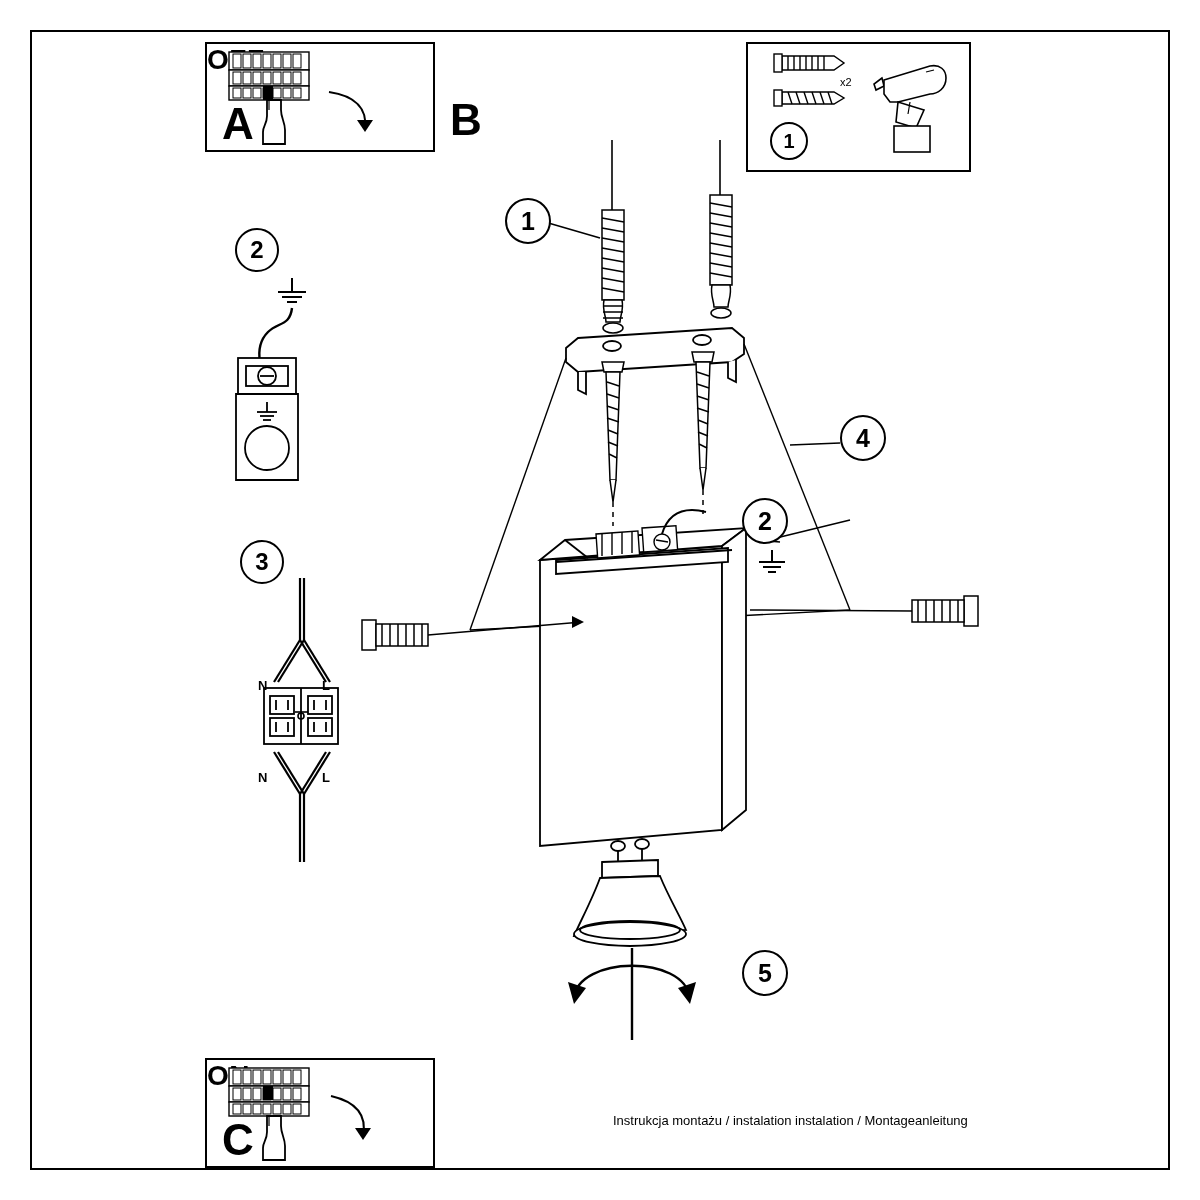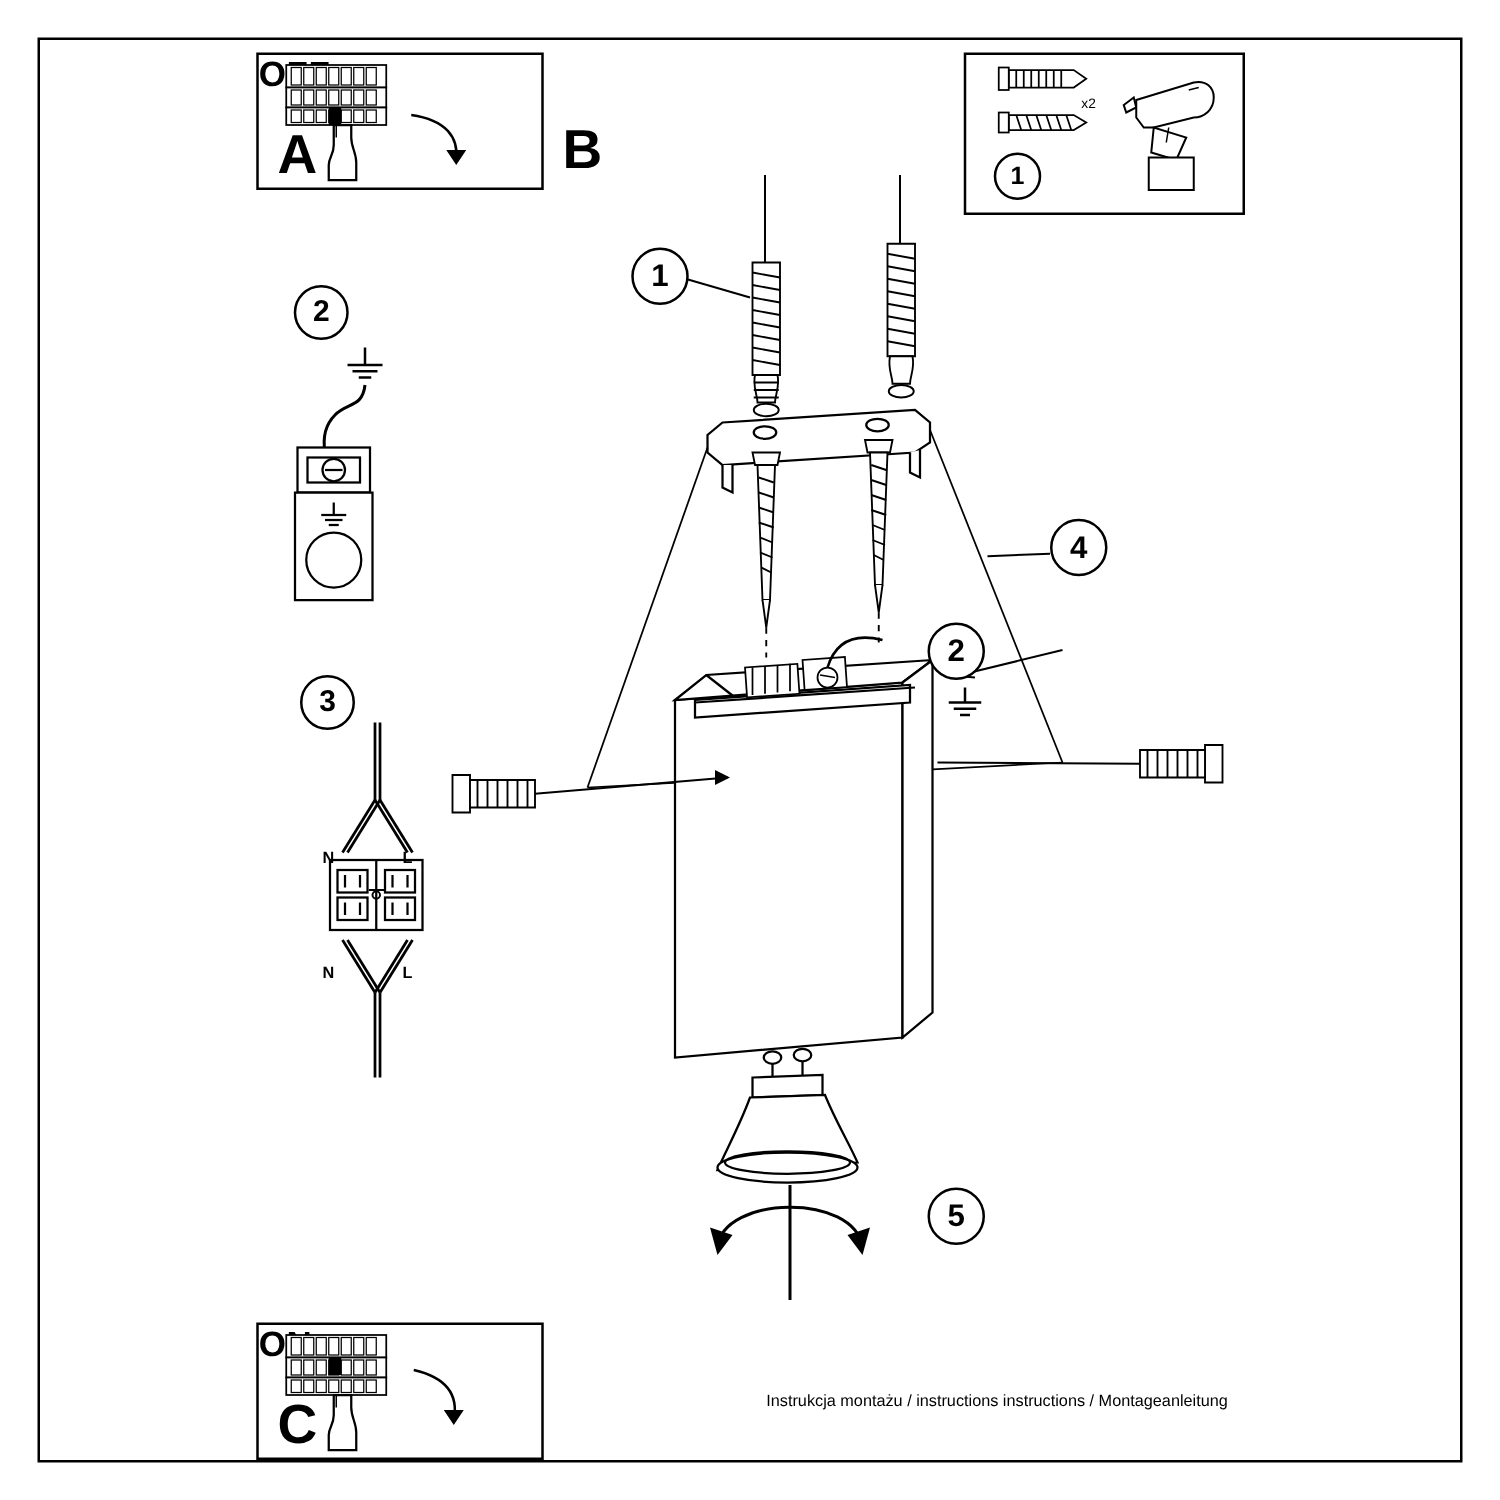--- a/index.html
+++ b/index.html
@@ -65,21 +65,21 @@
         <path d="M122 48 C150 52 160 66 158 84"></path>
         <path d="M150 76 L158 88 L166 76" fill="#000" stroke="none"></path>
       </g>
     </svg>
     <div class="word" style="left:135px;top:60px;">OFF</div>
   </div>
   <div class="lbl bigletter" style="left:222px;top:102px;">A</div>
 
   <div class="lbl bigletter" style="left:450px;top:98px;">B</div>
 
-  <div class="box" style="left:771px;top:42px;width:225px;height:130px;">
+  <div class="box" style="left:746px;top:42px;width:225px;height:130px;">
     <svg width="225" height="130" viewBox="0 0 225 130">
 
       <g stroke="#000" stroke-width="1.4" fill="#fff">
         <path d="M34 12 L34 26 L86 26 L96 19 L86 12 Z"></path>
         <path d="M40 12 L40 26 M46 12 L46 26 M52 12 L52 26 M58 12 L58 26 M64 12 L64 26 M70 12 L70 26 M76 12 L76 26"></path>
         <rect x="26" y="10" width="8" height="18"></rect>
       </g>
 
       <g stroke="#000" stroke-width="1.4" fill="#fff">
         <path d="M34 48 L34 60 L86 60 L96 54 L86 48 Z"></path>
@@ -360,16 +360,16 @@
       <g stroke="#000" stroke-width="2" fill="none">
         <path d="M124 36 C150 42 160 56 156 76"></path>
         <path d="M148 68 L156 80 L164 68" fill="#000" stroke="none"></path>
       </g>
     </svg>
     <div class="word" style="left:140px;top:58px;">ON</div>
   </div>
   <div class="lbl bigletter" style="left:222px;top:1118px;">C</div>
 
   <div class="footer" style="left:613px;top:1112px;width:420px;">
-    <div>Instrukcja montażu / instructions instructions / Montageanleitung</div>
+    <div>Instrukcja montażu / instalation instalation / Montageanleitung</div>
   </div>
 
 </div>
 
 </body></html>

